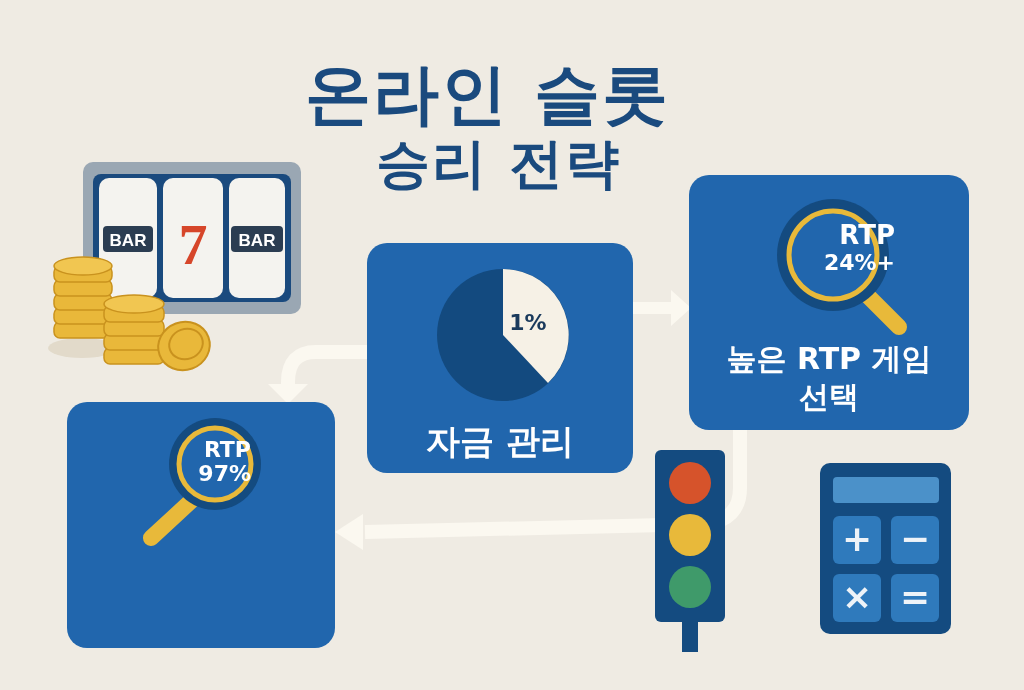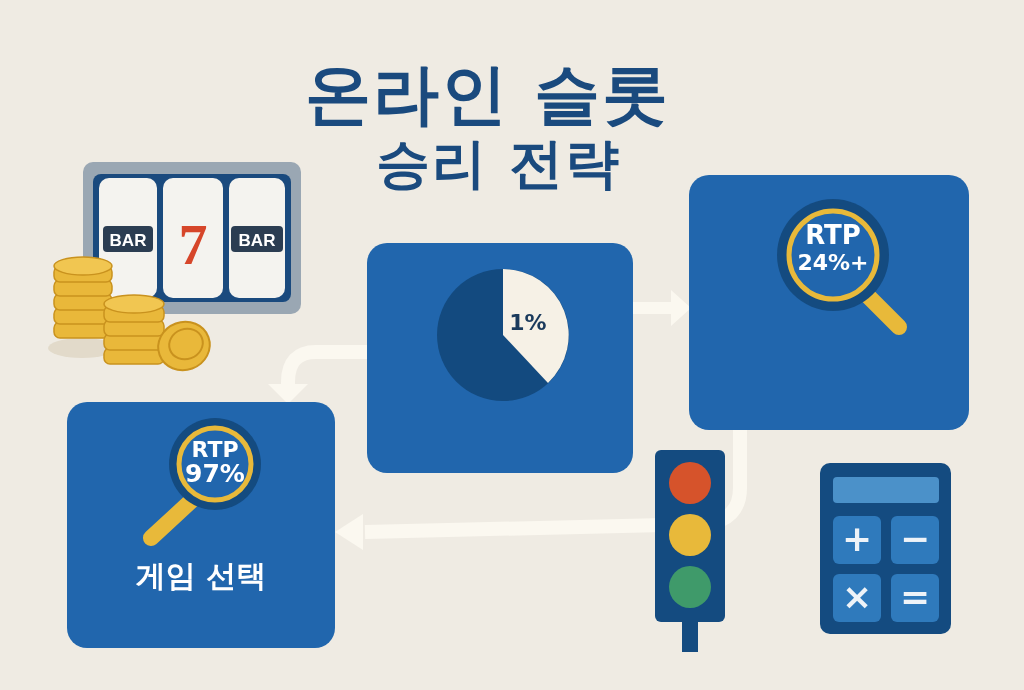--- a/index.html
+++ b/index.html
@@ -26,21 +26,21 @@
   #card-fund .label { top: 176px; font-size: 34px; }
 
   #card-rtp-right { left: 689px; top: 175px; width: 280px; height: 255px; }
   #card-rtp-right .label { top: 165px; font-size: 30px; line-height: 38px; }
 
   #card-rtp-left { left: 67px; top: 402px; width: 268px; height: 246px; }
   #card-rtp-left .label { top: 155px; font-size: 30px; line-height: 38px; }
 
   .mag { position: absolute; }
   .mag .lens-text {
-    position: absolute; left: 0; width: 100%; text-align: center; font-weight: bold; color: #fff;
+    position: absolute; left: 0; width: 100%; text-align: right; font-weight: bold; color: #fff;
   }
 
   .arrow { position: absolute; }
 
   .slot { position: absolute; left: 83px; top: 162px; width: 218px; height: 124px; }
   .coin-wrap { position: absolute; }
 
   .traffic { position: absolute; left: 655px; top: 450px; width: 70px; height: 172px;
     background: #144b80; border-radius: 6px; }
   .traffic .pole { position: absolute; left: 27px; top: 170px; width: 16px; height: 32px; background: #144b80; }
@@ -116,50 +116,54 @@
 </div>
 
 <div class="card" id="card-fund">
   <div style="position:absolute; left:69px; top:25px;">
     <svg width="134" height="134" viewBox="0 0 134 134">
       <circle cx="67" cy="67" r="66" fill="#134a7f"></circle>
       <path d="M67 67 L67 1 A66 66 0 0 1 112 115 Z" fill="#f6f1e6"></path>
       <text x="92" y="62" text-anchor="middle" font-family="DejaVu Sans, sans-serif" font-weight="bold" font-size="22" fill="#1a3a5c">1%</text>
     </svg>
   </div>
+  <div class="label">자금 관리</div>
 </div>
 
 <div class="card" id="card-rtp-right">
   <div class="mag" style="left:82px; top:20px; width:140px; height:140px;">
     <svg width="140" height="140" viewBox="0 0 140 140">
       <line x1="92" y1="96" x2="128" y2="132" stroke="#e8b93a" stroke-width="16" stroke-linecap="round"></line>
       <circle cx="62" cy="60" r="56" fill="#144b80"></circle>
       <circle cx="62" cy="60" r="44" fill="#2166ad" stroke="#e8b93a" stroke-width="5"></circle>
     </svg>
     <div class="lens-text" style="top:26px; width:124px; font-size:26px; line-height:28px;">
       <div>RTP</div>
       <div style="font-size:22px;">24%+</div>
     </div>
   </div>
+  <div class="label">
+    <div>높은 RTP 게임</div>
+    <div>선택</div>
+  </div>
 </div>
 
 <div class="card" id="card-rtp-left">
   <div class="mag" style="left:68px; top:12px; width:140px; height:140px;">
     <svg width="140" height="140" viewBox="0 0 140 140">
       <line x1="68" y1="76" x2="16" y2="124" stroke="#e8b93a" stroke-width="16" stroke-linecap="round"></line>
       <circle cx="80" cy="50" r="46" fill="#144b80"></circle>
       <circle cx="80" cy="50" r="36" fill="#2166ad" stroke="#e8b93a" stroke-width="5"></circle>
     </svg>
     <div class="lens-text" style="top:24px; left:44px; width:72px; font-size:22px; line-height:24px;">
       <div>RTP</div>
-      <div style="font-size:25px;">97%</div>
+      <div style="font-size:22px;">97%</div>
     </div>
   </div>
   <div class="label">
-    <div>게임 선택</div>
   </div>
 </div>
 
 <div class="traffic">
   <div class="light" style="top:12px; background:#d6532b;"></div>
   <div class="light" style="top:64px; background:#e8b93a;"></div>
   <div class="light" style="top:116px; background:#3f9a6a;"></div>
   <div class="pole"></div>
 </div>
 

